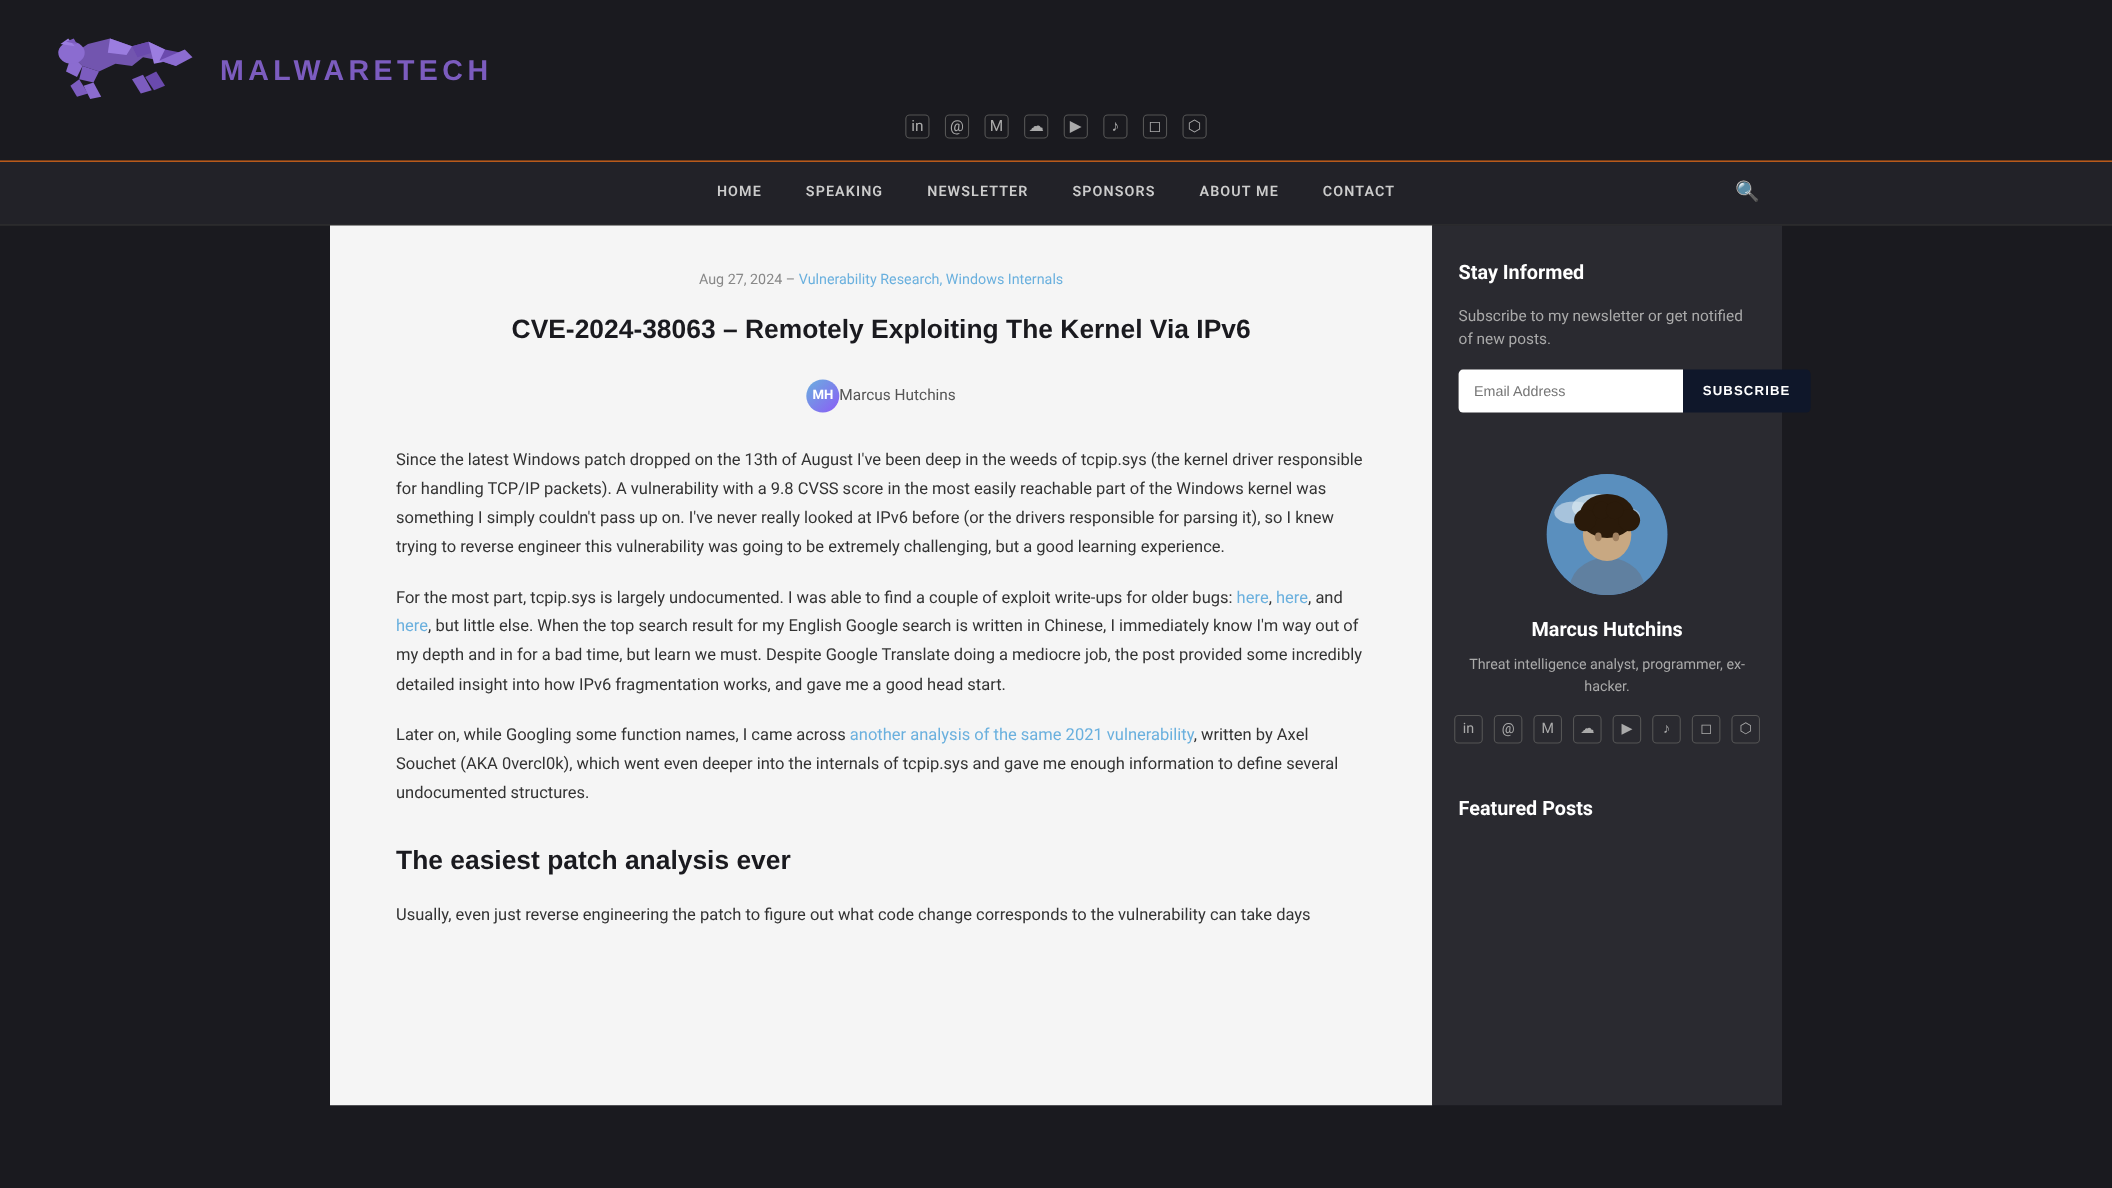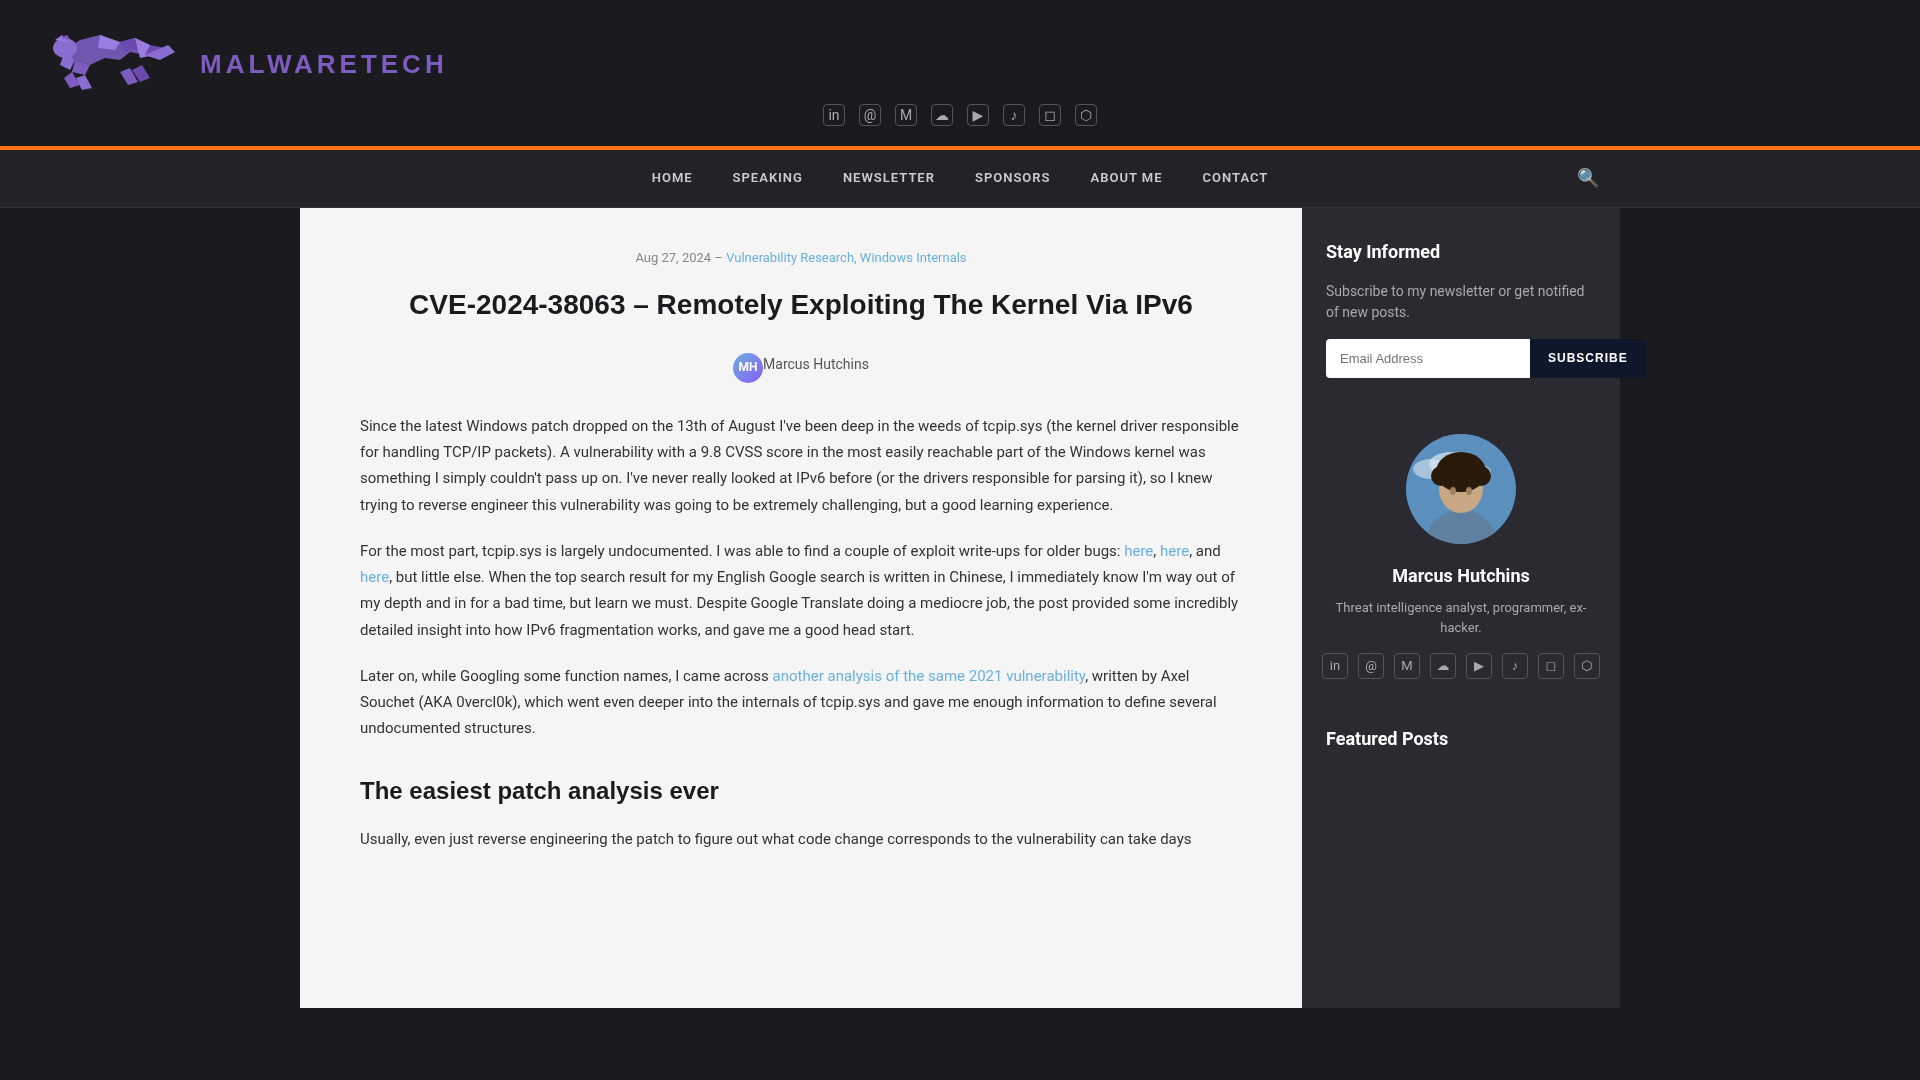--- a/index.html
+++ b/index.html
@@ -33,21 +33,21 @@
       color: #aaa;
       font-size: 14px;
       cursor: pointer;
       border: 1px solid #555;
       border-radius: 4px;
     }
 
     
     .site-nav {
       background-color: #222228;
-      border-top: 4px solid #f97316;
+      border-top: 1px solid #f97316;
       border-bottom: 1px solid #333;
       text-align: center;
     }
     .site-nav .nav-inner {
       max-width: 1320px;
       margin: 0 auto;
       display: flex;
       align-items: center;
       justify-content: center;
       gap: 0;
@@ -97,31 +97,32 @@
       color: #888;
       margin-bottom: 18px;
       text-align: center;
     }
     .post-meta a {
       color: #6ab0de;
       text-decoration: none;
     }
 
     .post-title {
-      font-size: 28px;
+      font-size: 24px;
       font-weight: 800;
       color: #1a1a1f;
       text-align: center;
       line-height: 1.3;
       margin-bottom: 30px;
       font-family: 'Arial Black', sans-serif;
     }
 
     .author-line {
       display: flex;
+      align-items: center;
       justify-content: center;
       margin-bottom: 30px;
     }
     .author-avatar {
       width: 30px;
       height: 30px;
       border-radius: 50%;
       background: linear-gradient(135deg, #6ab0de, #8b5cf6);
       display: flex;
       align-items: center;

